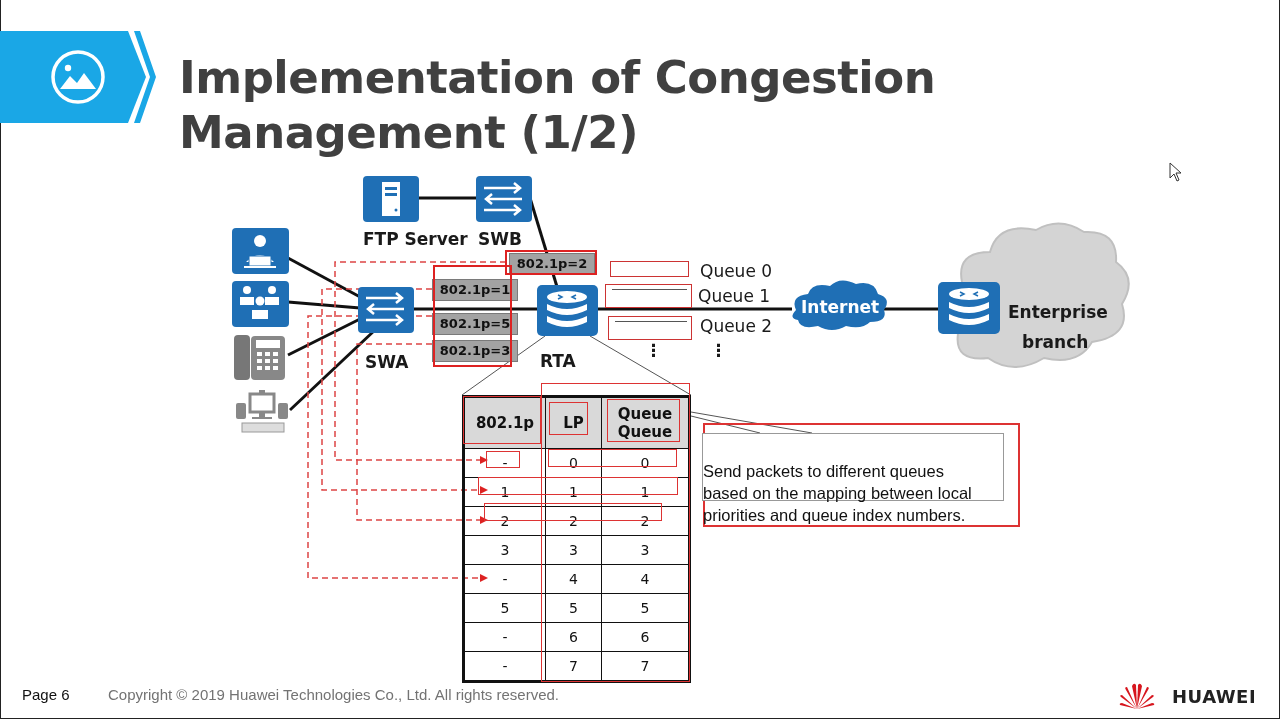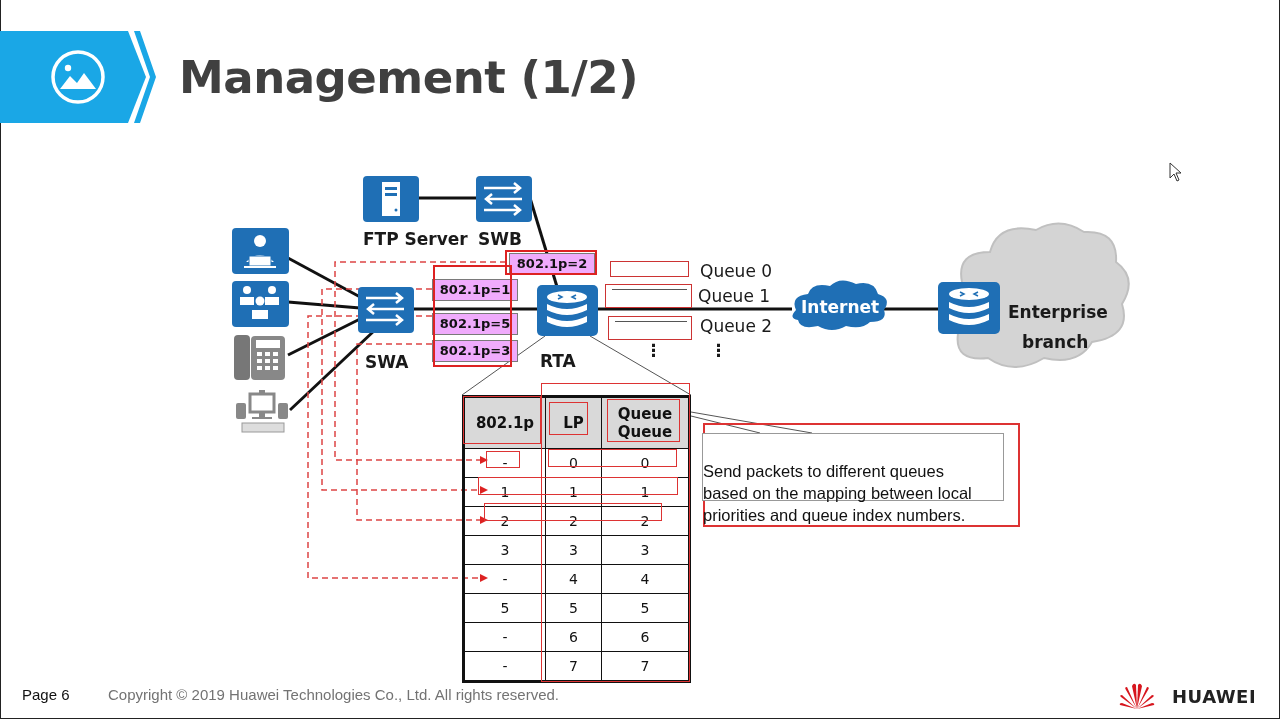--- a/index.html
+++ b/index.html
@@ -17,21 +17,21 @@
   .title {
     position: absolute; left: 179px; top: 50px; font-size: 45px; line-height: 55px;
     font-weight: bold; color: #404040; font-family: "DejaVu Sans", sans-serif;
     letter-spacing: -0.5px;
   }
   .title span { display: block; }
   .diagram { position: absolute; left: 0; top: 0; width: 1280px; height: 720px; }
   .lbl { position: absolute; font-weight: bold; color: #1a1a1a; font-size: 17px; white-space: nowrap; }
   .qlbl { position: absolute; color: #1a1a1a; font-size: 17px; white-space: nowrap; }
   .tag {
-    position: absolute; background: #f0abfc; border: 1px solid #7a7a7a;
+    position: absolute; background: #a3a3a3; border: 1px solid #7a7a7a;
     font-size: 13px; font-weight: bold; color: #111; text-align: center;
     line-height: 20px; height: 20px;
   }
   .red-box { position: absolute; border: 2px solid #d22; box-sizing: border-box; }
   .red-box-thin { position: absolute; border: 1.5px solid #d33; box-sizing: border-box; }
   .qbox { position: absolute; border: 1.5px solid #c33; box-sizing: border-box; background: #fff; }
   .qbox .inner { position: absolute; left: 6px; top: 4px; right: 4px; height: 1px; border-top: 1.5px solid #555; }
   table.map {
     position: absolute; left: 462px; top: 395px; width: 229px;
     border-collapse: collapse; border: 3px solid #111; font-size: 14px;
@@ -63,20 +63,21 @@
   <polygon points="0,0 128,0 146,46 128,92 0,92" fill="#1aa7e6"></polygon>
   <polygon points="134,0 140,0 156,46 140,92 134,92 150,46" fill="#1aa7e6"></polygon>
   <g>
     <circle cx="78" cy="46" r="25" fill="none" stroke="#fff" stroke-width="3.5"></circle>
     <circle cx="68" cy="37" r="3.2" fill="#fff"></circle>
     <polygon points="60,58 70,45 77,52 84,42 96,58" fill="#fff"></polygon>
   </g>
 </svg>
 
 <div class="title">
+  <span>Implementation of Congestion</span>
   <span>Management (1/2)</span>
 </div>
 
 <svg class="diagram" viewBox="0 0 1280 720">
 
   <g stroke="#111" stroke-width="3" fill="none">
     <line x1="418" y1="198" x2="477" y2="198"></line>
     <line x1="530" y1="198" x2="558" y2="290"></line>
     <line x1="288" y1="258" x2="362" y2="298"></line>
     <line x1="288" y1="302" x2="360" y2="308"></line>

